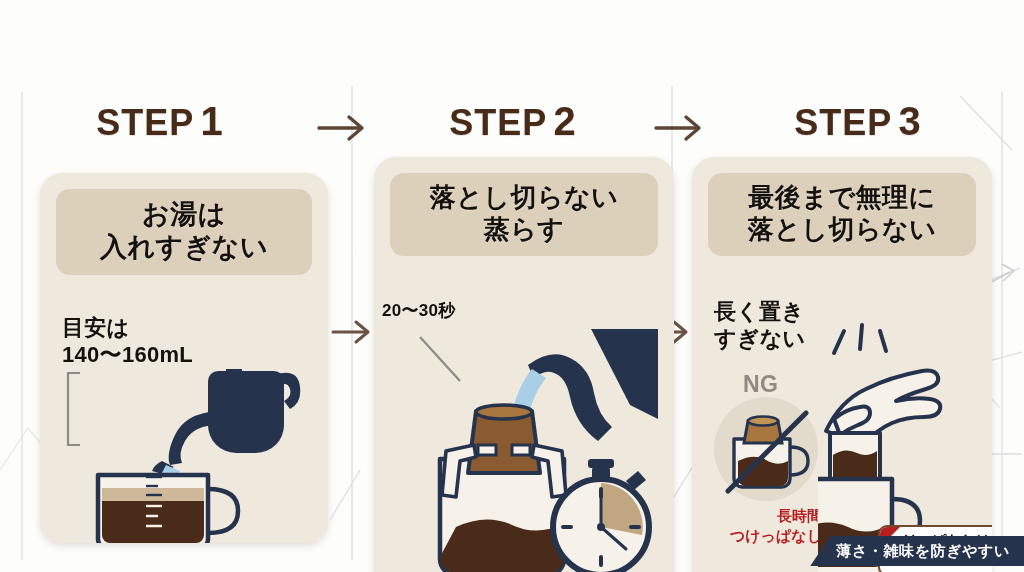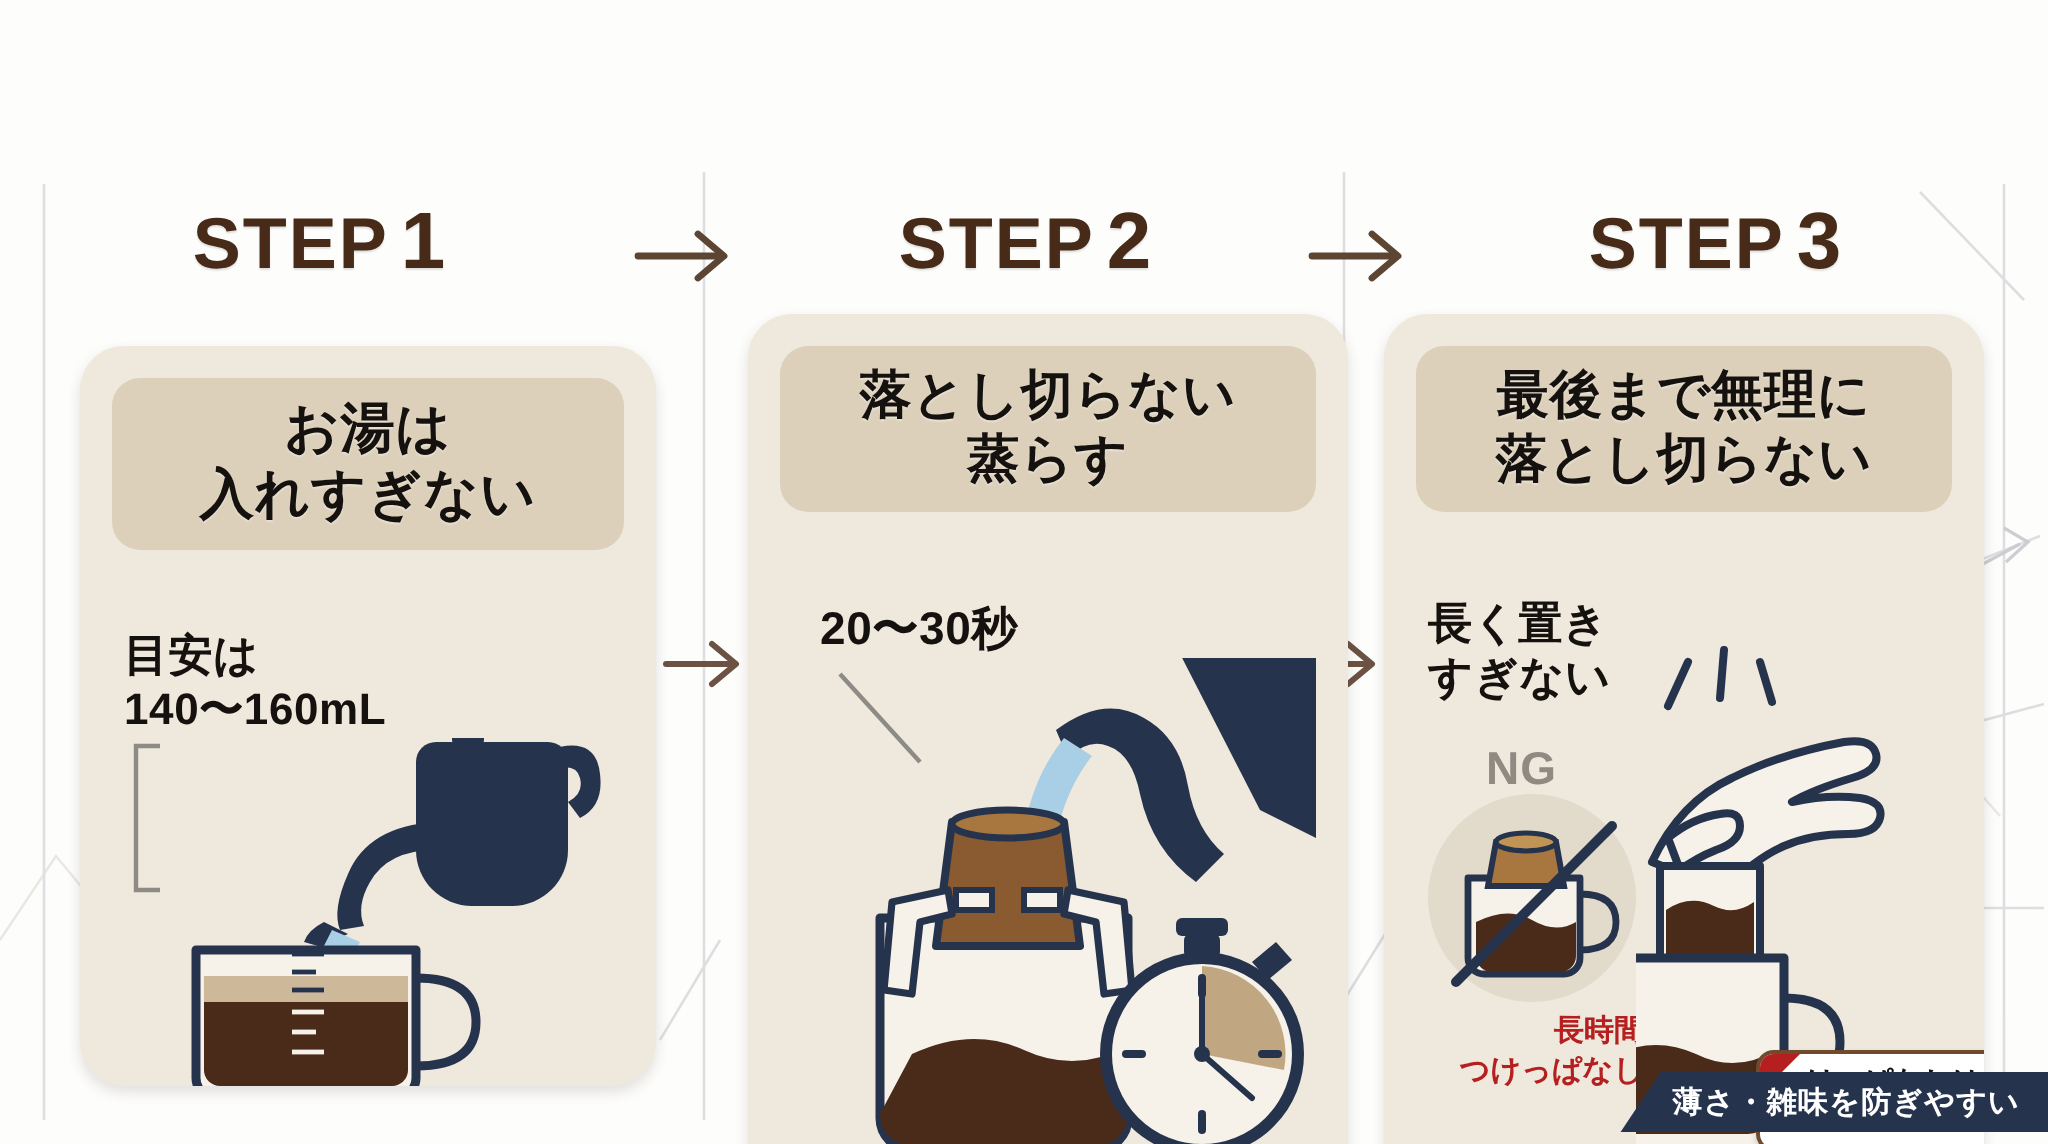--- a/index.html
+++ b/index.html
@@ -77,21 +77,21 @@
     text-shadow:0 1px 1px rgba(255,255,255,.35);
   }
   .c3 .card-head .ln, .c2 .card-head .ln { font-size:26px; }
 
   
   .body-text {
     position:absolute; color:#14110e; font-weight:bold; line-height:1.24;
     white-space:nowrap; letter-spacing:.3px;
   }
   .bt1 { left:22px; top:141px; font-size:22px; }
-  .bt2 { left:36px; top:143px; font-size:23px; }
+  .bt2 { left:8px; top:143px; font-size:17px; }
   .bt3 { left:22px; top:141px; font-size:22px; }
 
   
   .chip {
     position:absolute;
     background:#ffffff;
     border:2px solid #6f4a2c;
     border-radius:9px;
     padding:5px 9px 6px;
     box-shadow:0 2px 3px rgba(60,45,30,.2);

